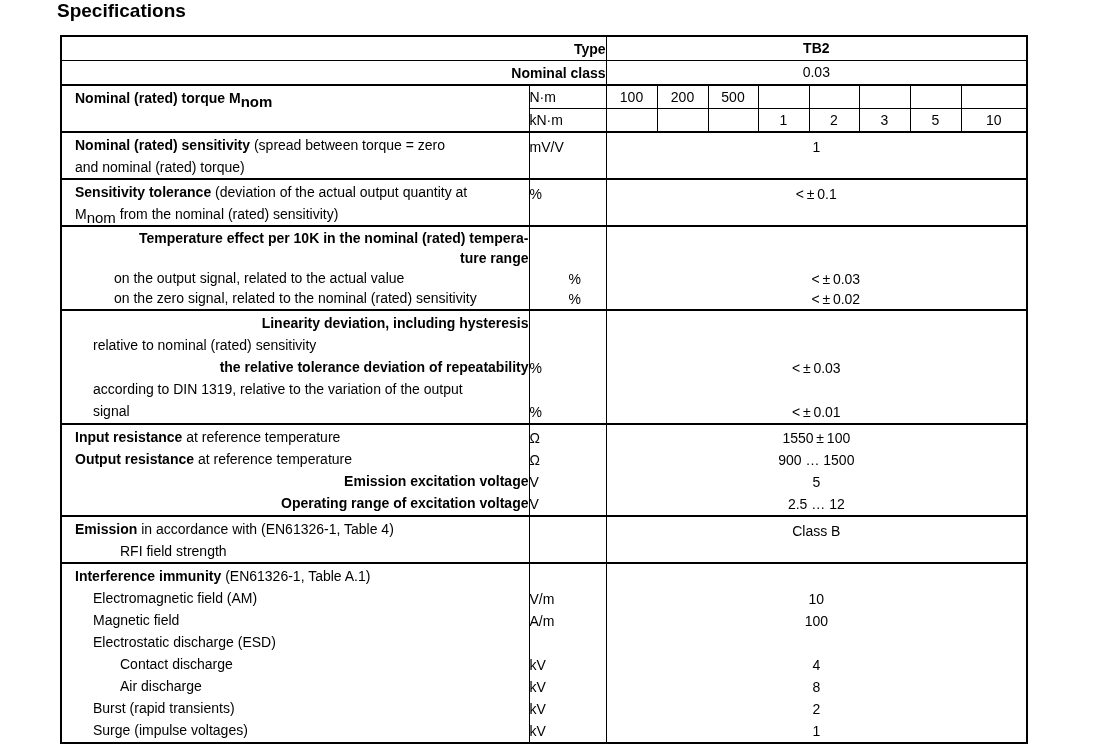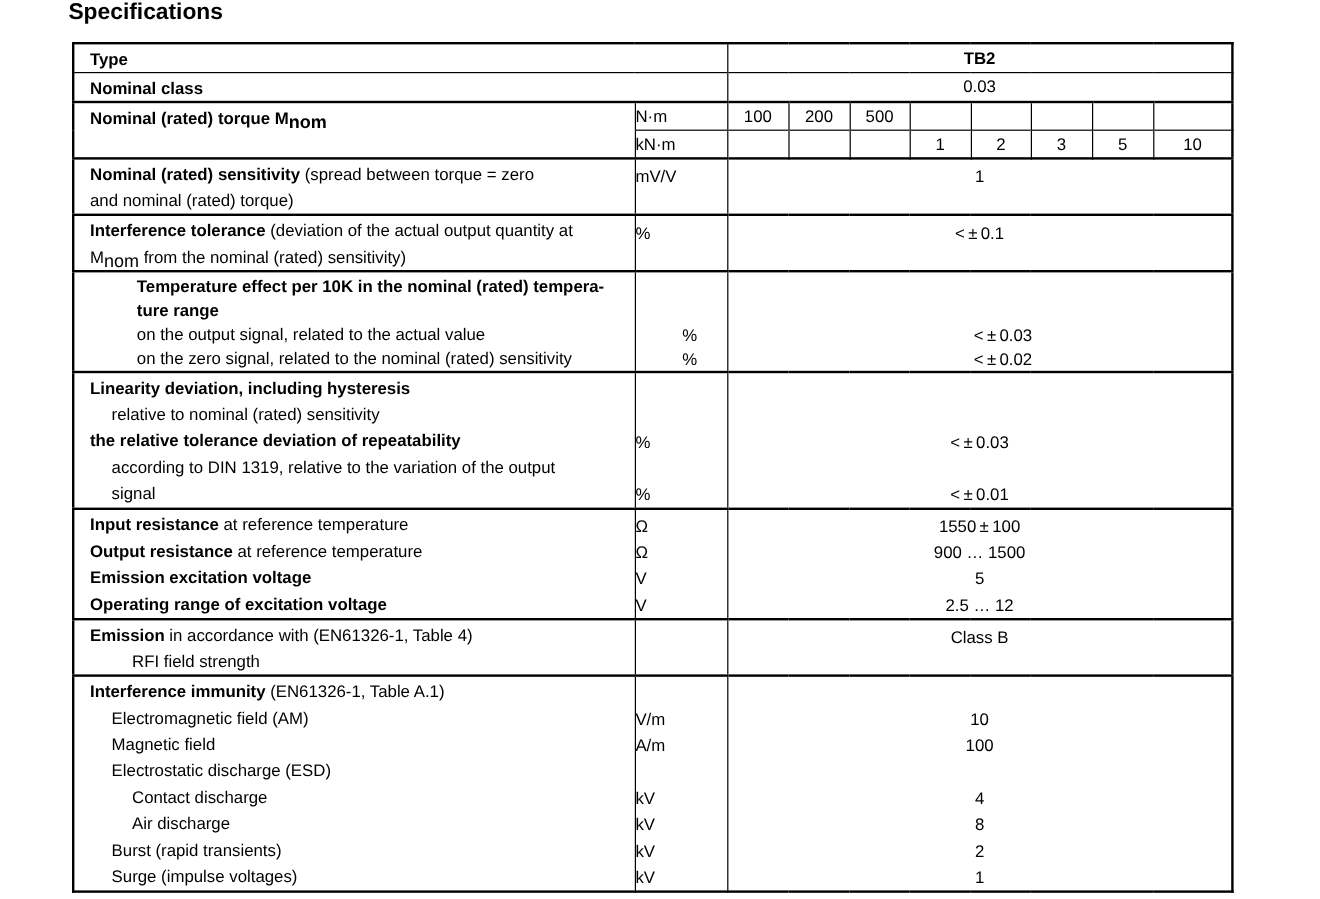--- a/index.html
+++ b/index.html
@@ -7,23 +7,23 @@
        font-family:"Liberation Sans","DejaVu Sans",sans-serif;
        color:#000;-webkit-font-smoothing:antialiased;}
   .page{position:relative;width:1100px;height:749px;}
   h1.title{margin:0 0 0 57px;padding-top:0;font-size:19px;font-weight:bold;line-height:22px;}
   table.spec{border-collapse:collapse;table-layout:fixed;margin:13px 0 0 60px;
              width:966px;border:2.5px solid #000;font-size:14px;line-height:22px;}
   td{padding:0;vertical-align:top;overflow:hidden;}
   td.lbl{padding-left:13px;padding-top:1px;}
   td.unit{}
   td.val{text-align:center;}
-  .b{font-weight:bold;}
+  .b{font-weight:bold;text-align:right;}
   .in1{margin-left:18px;}
-  .in2{margin-left:35px;}
+  .in2{margin-left:45px;}
   .ln{height:22px;line-height:22px;}
   .ln20{height:20px;line-height:20px;margin-left:39px;}
   .bot{vertical-align:bottom;padding-bottom:20px;}
   .pt2{padding-top:2px;}
   
   tr.minor td{border-top:1px solid #000;}
   tr.sec td{border-top:2px solid #000;}
   td.vl{border-left:1px solid #000;}
   sub{font-size:15px;line-height:0;}
 </style>
@@ -87,21 +87,21 @@
       <td class="lbl pt2">
         <div class="ln"><span class="b">Nominal (rated) sensitivity</span><span> (spread between torque = zero</span></div>
         <div class="ln">and nominal (rated) torque)</div>
       </td>
       <td class="unit vl bot">mV/V</td>
       <td class="val vl bot" colspan="8">1</td>
     </tr>
 
     <tr class="sec">
       <td class="lbl pt2">
-        <div class="ln"><span class="b">Interference tolerance</span><span> (deviation of the actual output quantity at</span></div>
+        <div class="ln"><span class="b">Sensitivity tolerance</span><span> (deviation of the actual output quantity at</span></div>
         <div class="ln"><span>M</span><sub>nom</sub><span> from the nominal (rated) sensitivity)</span></div>
       </td>
       <td class="unit vl bot">%</td>
       <td class="val vl bot" colspan="8">&lt; ± 0.1</td>
     </tr>
 
     <tr class="sec">
       <td class="lbl pt2">
         <div class="ln20 b">Temperature effect per 10K in the nominal (rated) tempera-</div>
         <div class="ln20 b">ture range</div>

